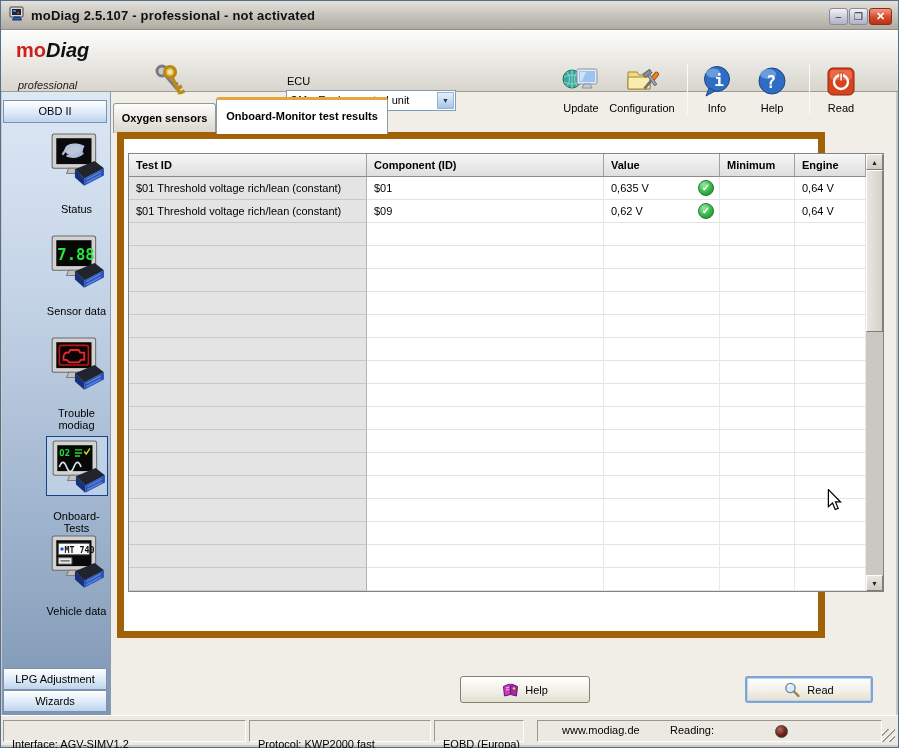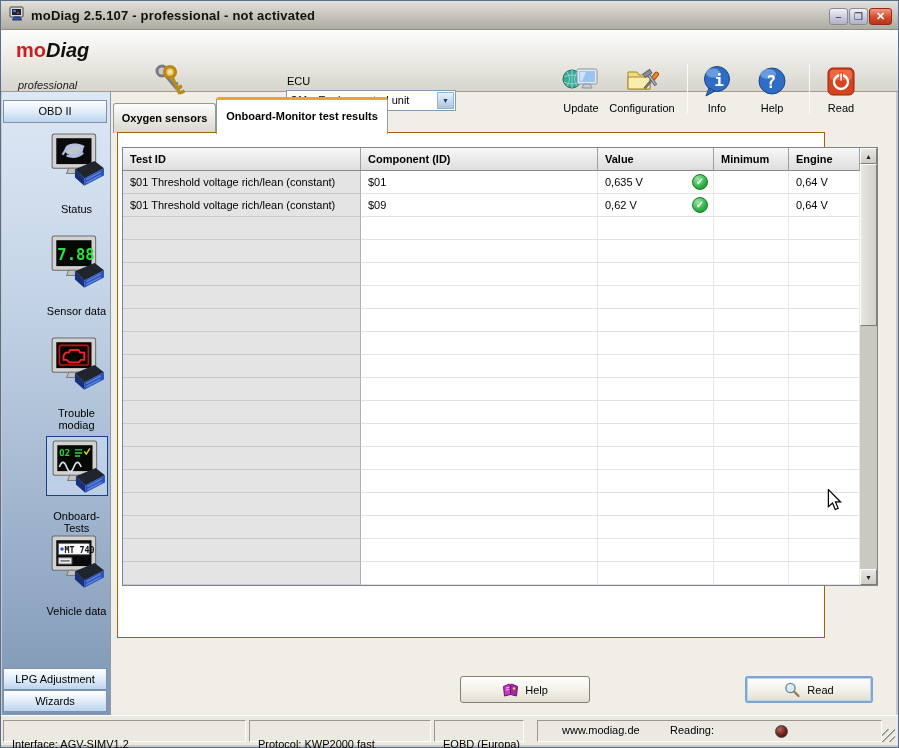--- a/index.html
+++ b/index.html
@@ -57,21 +57,21 @@
   .icon-box.selected { border:1px solid #18418a; background:rgba(220,234,250,.45); }
   .side-label { display:block; margin-top:11px; font-size:11px; color:#000; }
   
   .tab { position:absolute; font-weight:bold; text-align:center;
     border:1px solid #919b9c; border-bottom:none; border-radius:3px 3px 0 0; }
   .tab.inactive { left:113px; top:103px; width:103px; height:30px; line-height:28px;
     background:linear-gradient(#fdfdfc,#e9e7e1 55%,#d9d6cd); z-index:1; }
   .tab.active { left:216px; top:97px; width:172px; height:37px; line-height:32px;
     background:#fff; border-top:3px solid #e8a33d; z-index:3; }
   .tabpage { position:absolute; left:117px; top:132px; width:708px; height:506px;
-    background:#fff; border:1px solid #a16207; z-index:2; }
+    background:#fff; border:7px solid #a16207; z-index:2; }
   
   .grid { position:absolute; left:4px; top:14px; width:756px; height:439px;
     border:1px solid #7f848c; background:#fff; }
   .grid-header { display:flex; height:23px; }
   .gh { border-right:1px solid #a0a0a0; border-bottom:1px solid #8a8a8a;
     background:linear-gradient(#f7f7f7,#dedede); font-weight:bold;
     line-height:22px; padding-left:7px; white-space:nowrap; overflow:hidden; }
   .grid-row { display:flex; height:23px; }
   .gc { line-height:22px; padding-left:7px; white-space:nowrap; overflow:hidden; background:#fff;
     border-right:1px solid #e8e8e8; border-bottom:1px solid #e2e2e2; }

